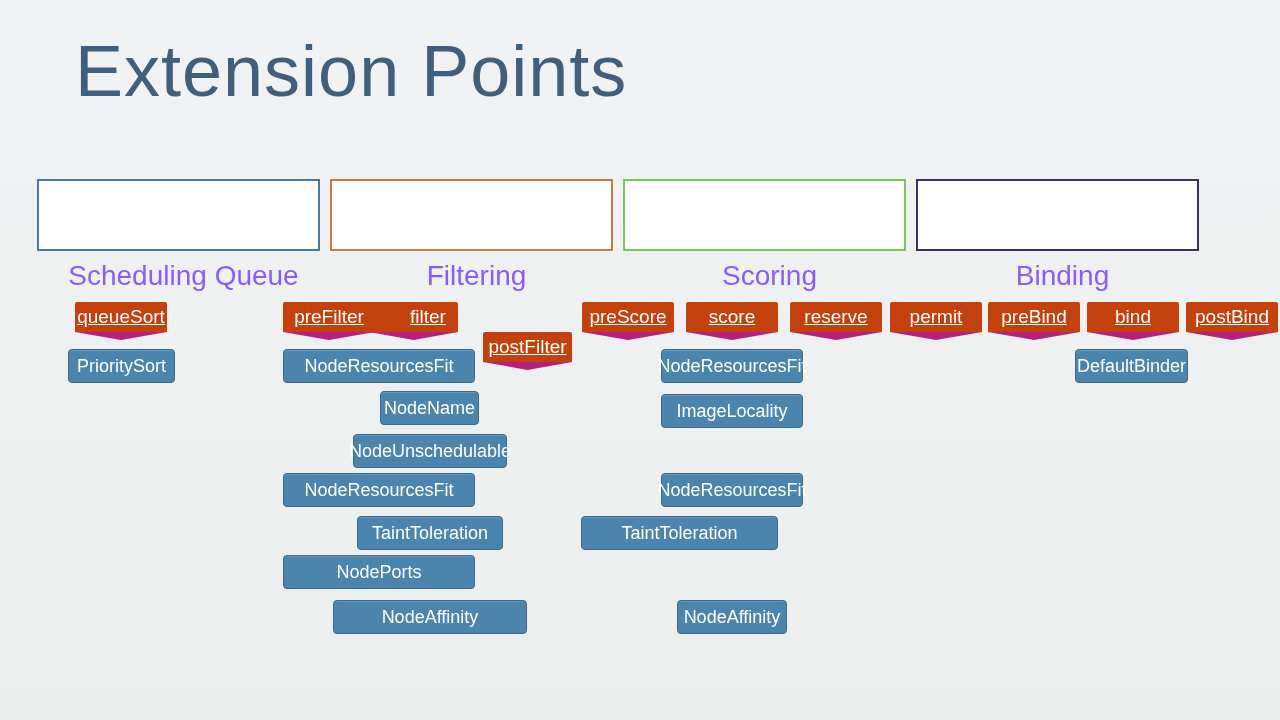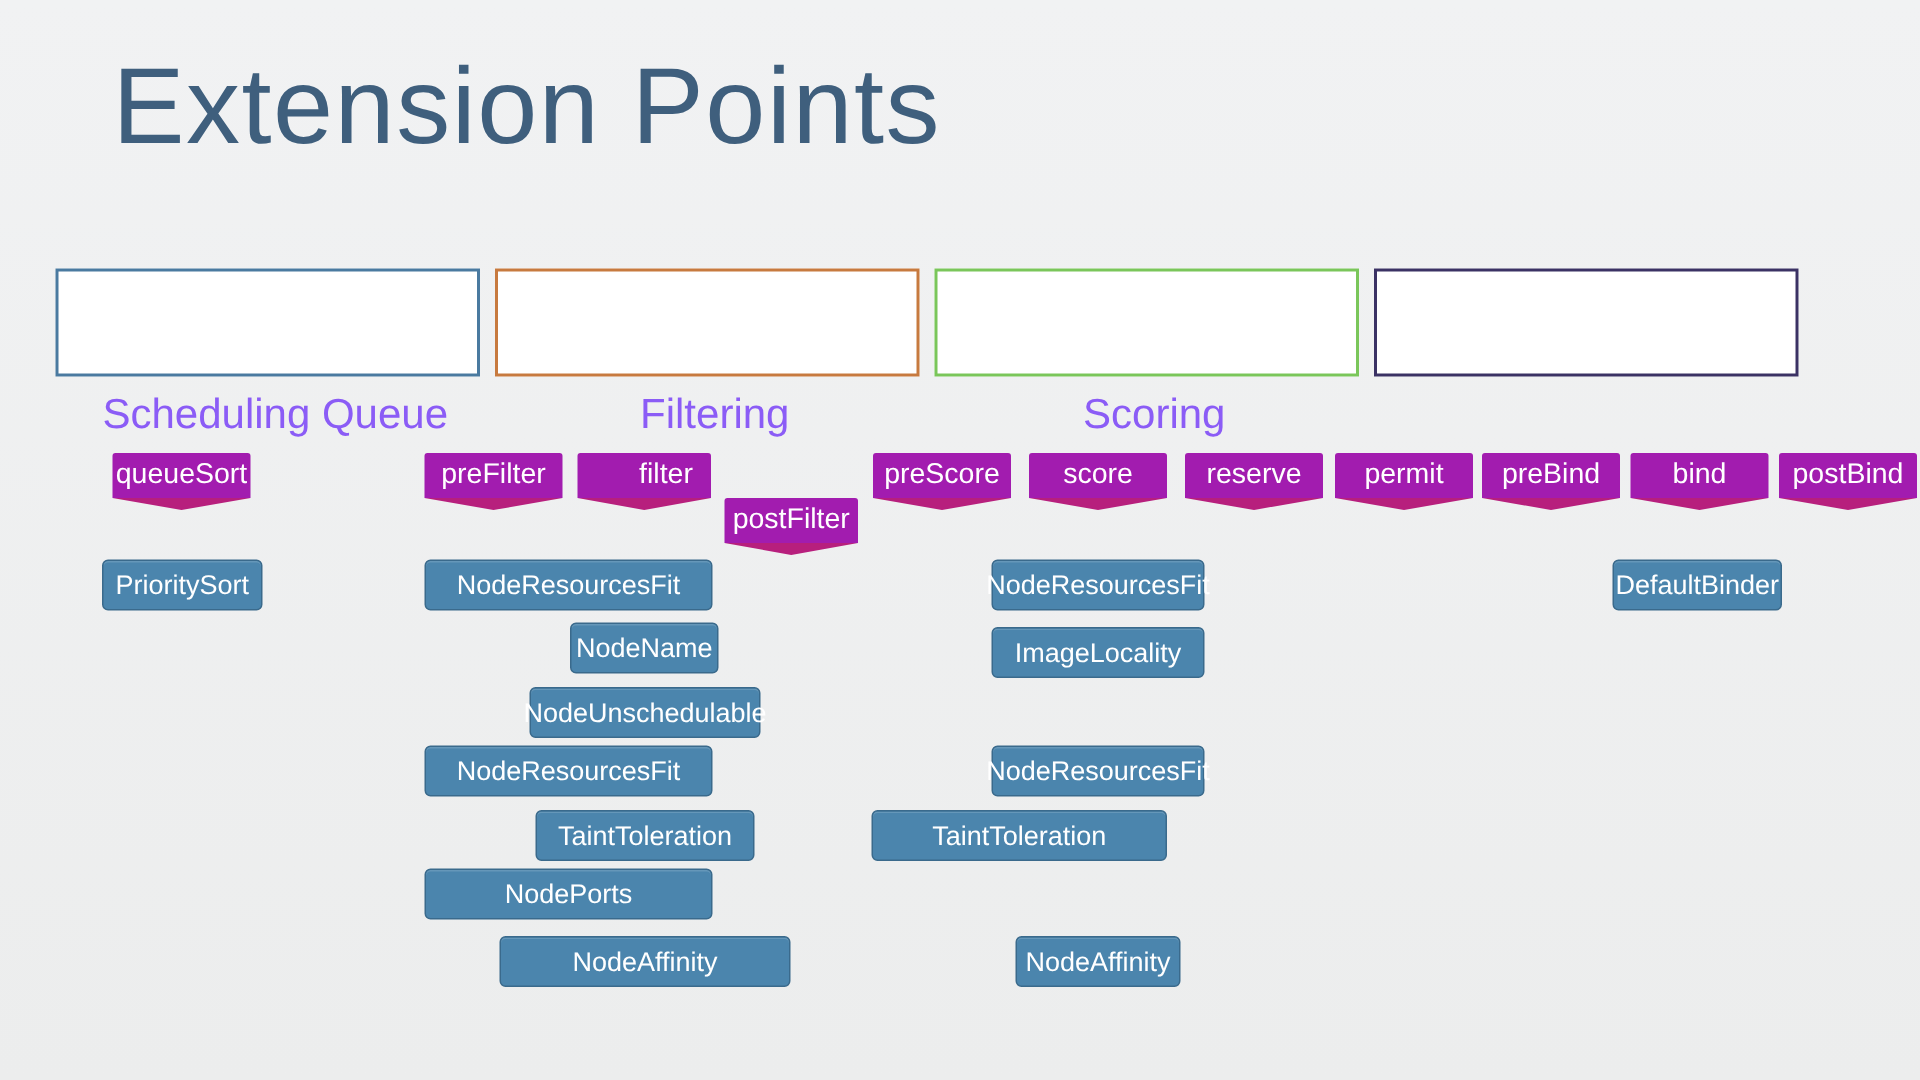--- a/index.html
+++ b/index.html
@@ -50,27 +50,28 @@
     position: absolute;
     top: 302px;
     left: 0;
     width: 1280px;
     height: 38px;
   }
   .ext {
     position: absolute;
     top: 0;
     height: 30px;
-    background: #a21caf;
+    background: #c2410c;
     color: #ffffff;
     font-size: 19px;
     display: flex;
     align-items: center;
     justify-content: center;
     border-radius: 2px 2px 0 0;
+    text-decoration: underline;
   }
   .ext::after {
     content: "";
     position: absolute;
     bottom: -8px;
     left: 0;
     width: 100%;
     height: 8px;
     background: #b71f7d;
     clip-path: polygon(0 0, 100% 0, 50% 100%);
@@ -80,43 +81,43 @@
     background: #4b85ad;
     color: #ffffff;
     font-size: 18px;
     display: flex;
     align-items: center;
     justify-content: center;
     border: 1px solid #3a6a8c;
     border-radius: 4px;
     height: 34px;
     box-shadow: inset 0 1px 0 rgba(255,255,255,0.15);
-    margin-top: 24px;
   }
 </style>
 </head>
 <body>
 
 <div class="title">Extension Points</div>
 
 <div class="phase-boxes">
     <div class="phase-box" style="border-color: rgb(74, 122, 160);"></div>
     <div class="phase-box" style="border-color: rgb(199, 122, 63);"></div>
     <div class="phase-box" style="border-color: rgb(122, 198, 90);"></div>
     <div class="phase-box" style="border-color: rgb(59, 50, 100);"></div>
   </div>
 <div class="phase-labels">
     <div class="phase-label">Scheduling Queue</div>
     <div class="phase-label">Filtering</div>
     <div class="phase-label">Scoring</div>
+    <div class="phase-label">Binding</div>
   </div>
 <div class="ext-row">
     <div class="ext" style="left: 75px; width: 92px;">queueSort</div>
     <div class="ext" style="left: 283px; width: 92px;">preFilter</div>
-    <div class="ext" style="left: 385px; width: 89px; padding-left: 29px;">filter</div>
+    <div class="ext" style="left: 369px; width: 89px; padding-left: 29px;">filter</div>
     <div class="ext" style="left: 483px; width: 89px; margin-top: 30px;">postFilter</div>
     <div class="ext" style="left: 582px; width: 92px;">preScore</div>
     <div class="ext" style="left: 686px; width: 92px;">score</div>
     <div class="ext" style="left: 790px; width: 92px; text-align: center;">reserve</div>
     <div class="ext" style="left: 890px; width: 92px;">permit</div>
     <div class="ext" style="left: 988px; width: 92px;">preBind</div>
     <div class="ext" style="left: 1087px; width: 92px;">bind</div>
     <div class="ext" style="left: 1186px; width: 92px;">postBind</div>
   </div>
 <div class="plugin-layer"></div>

